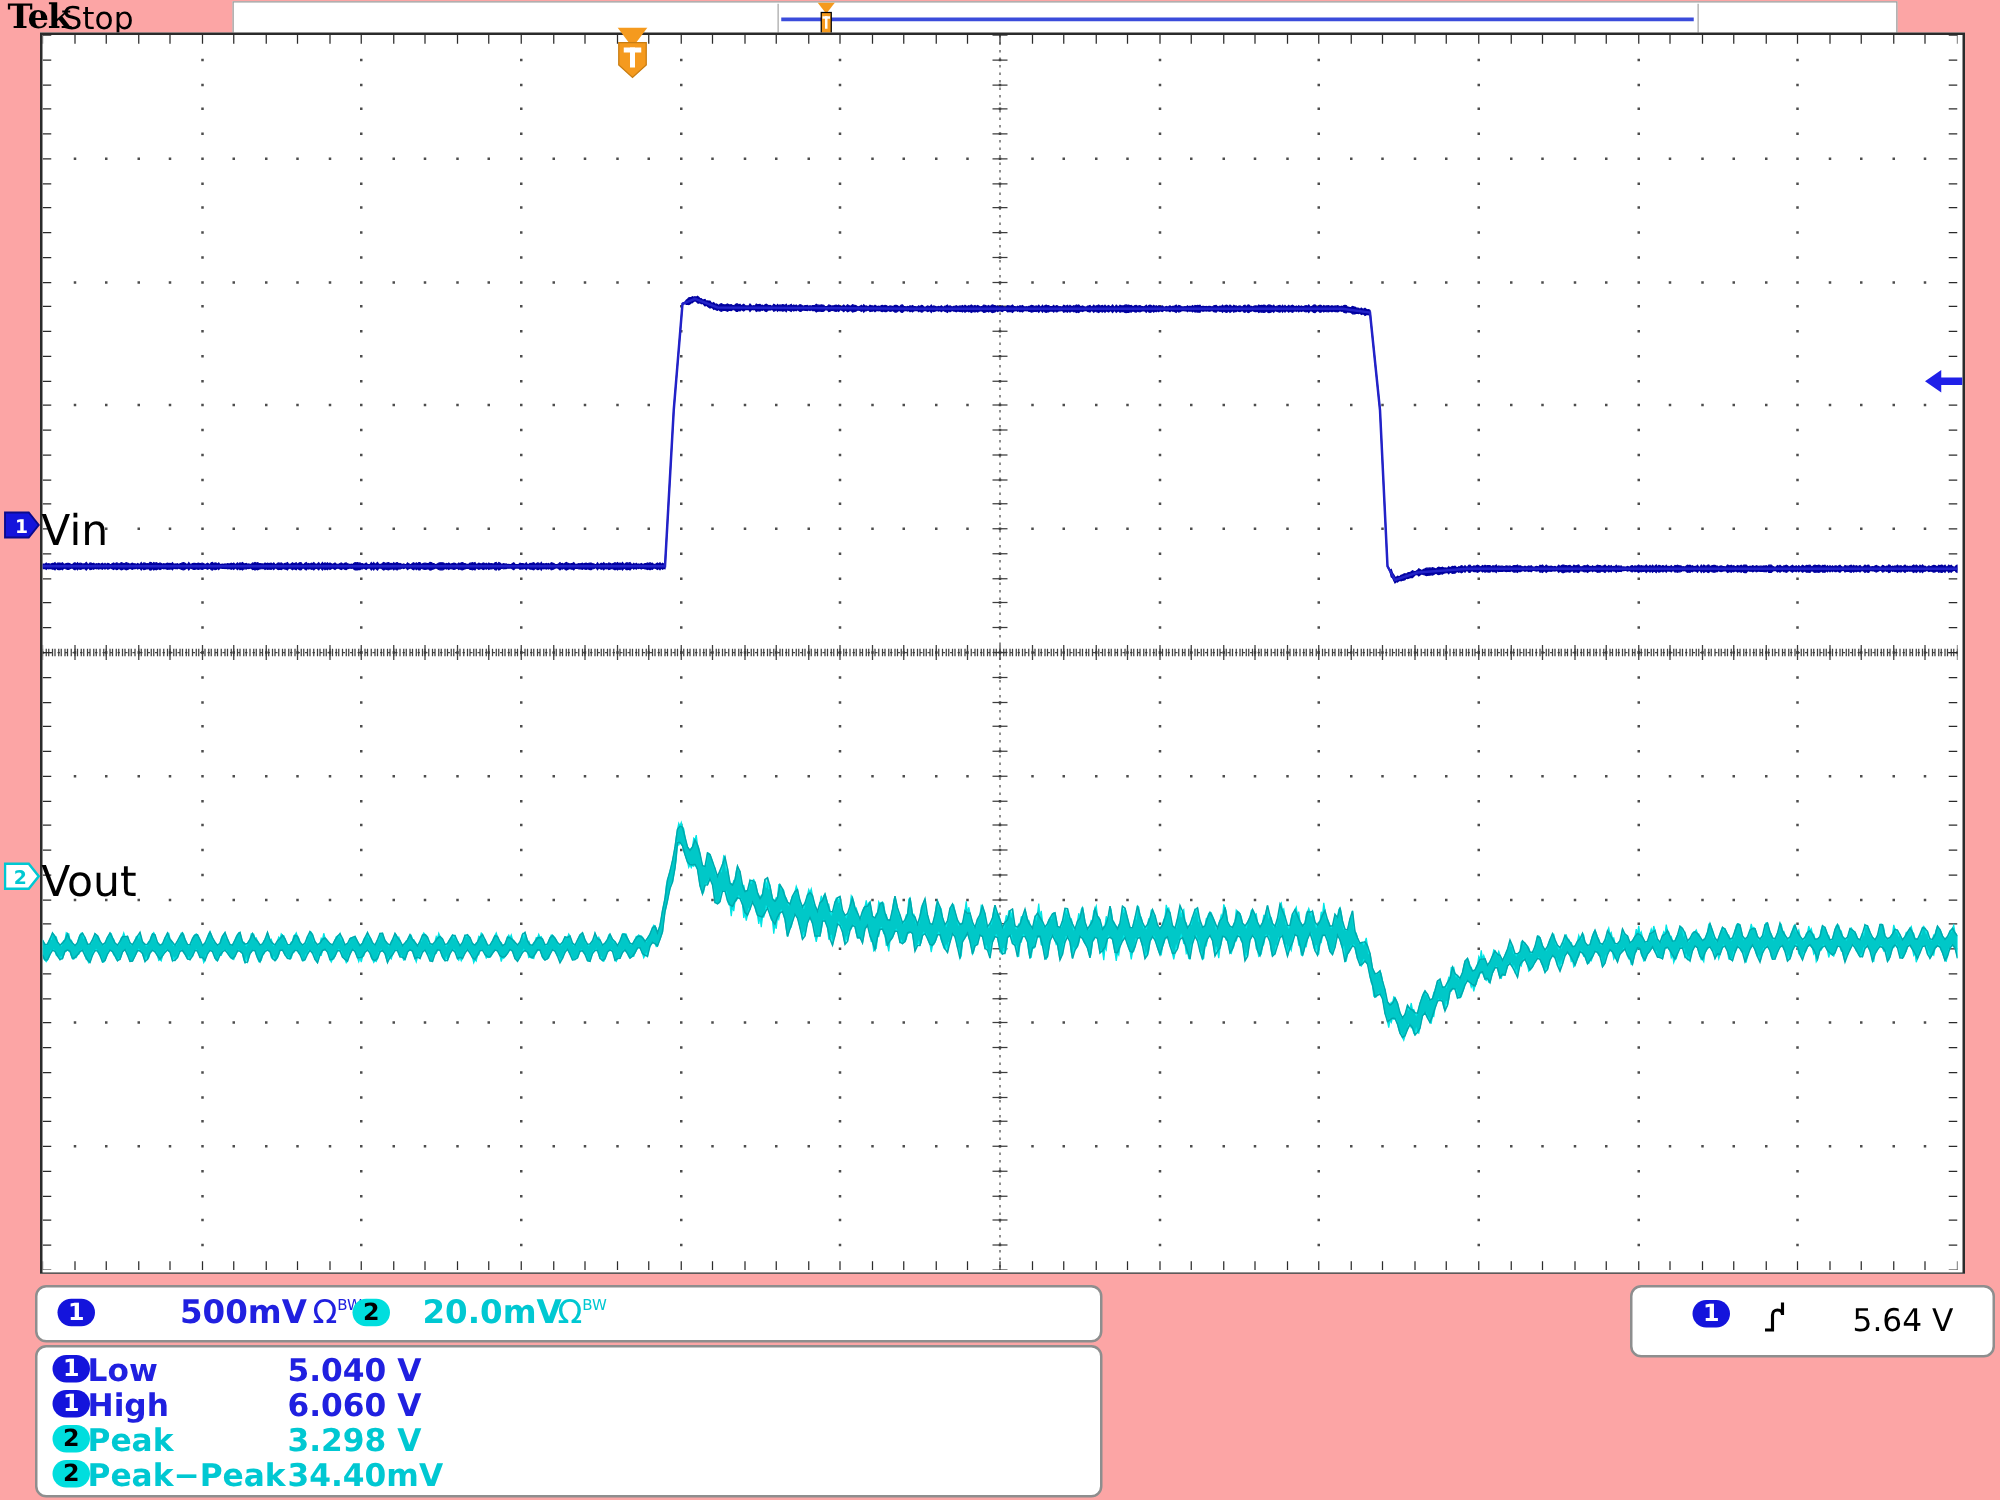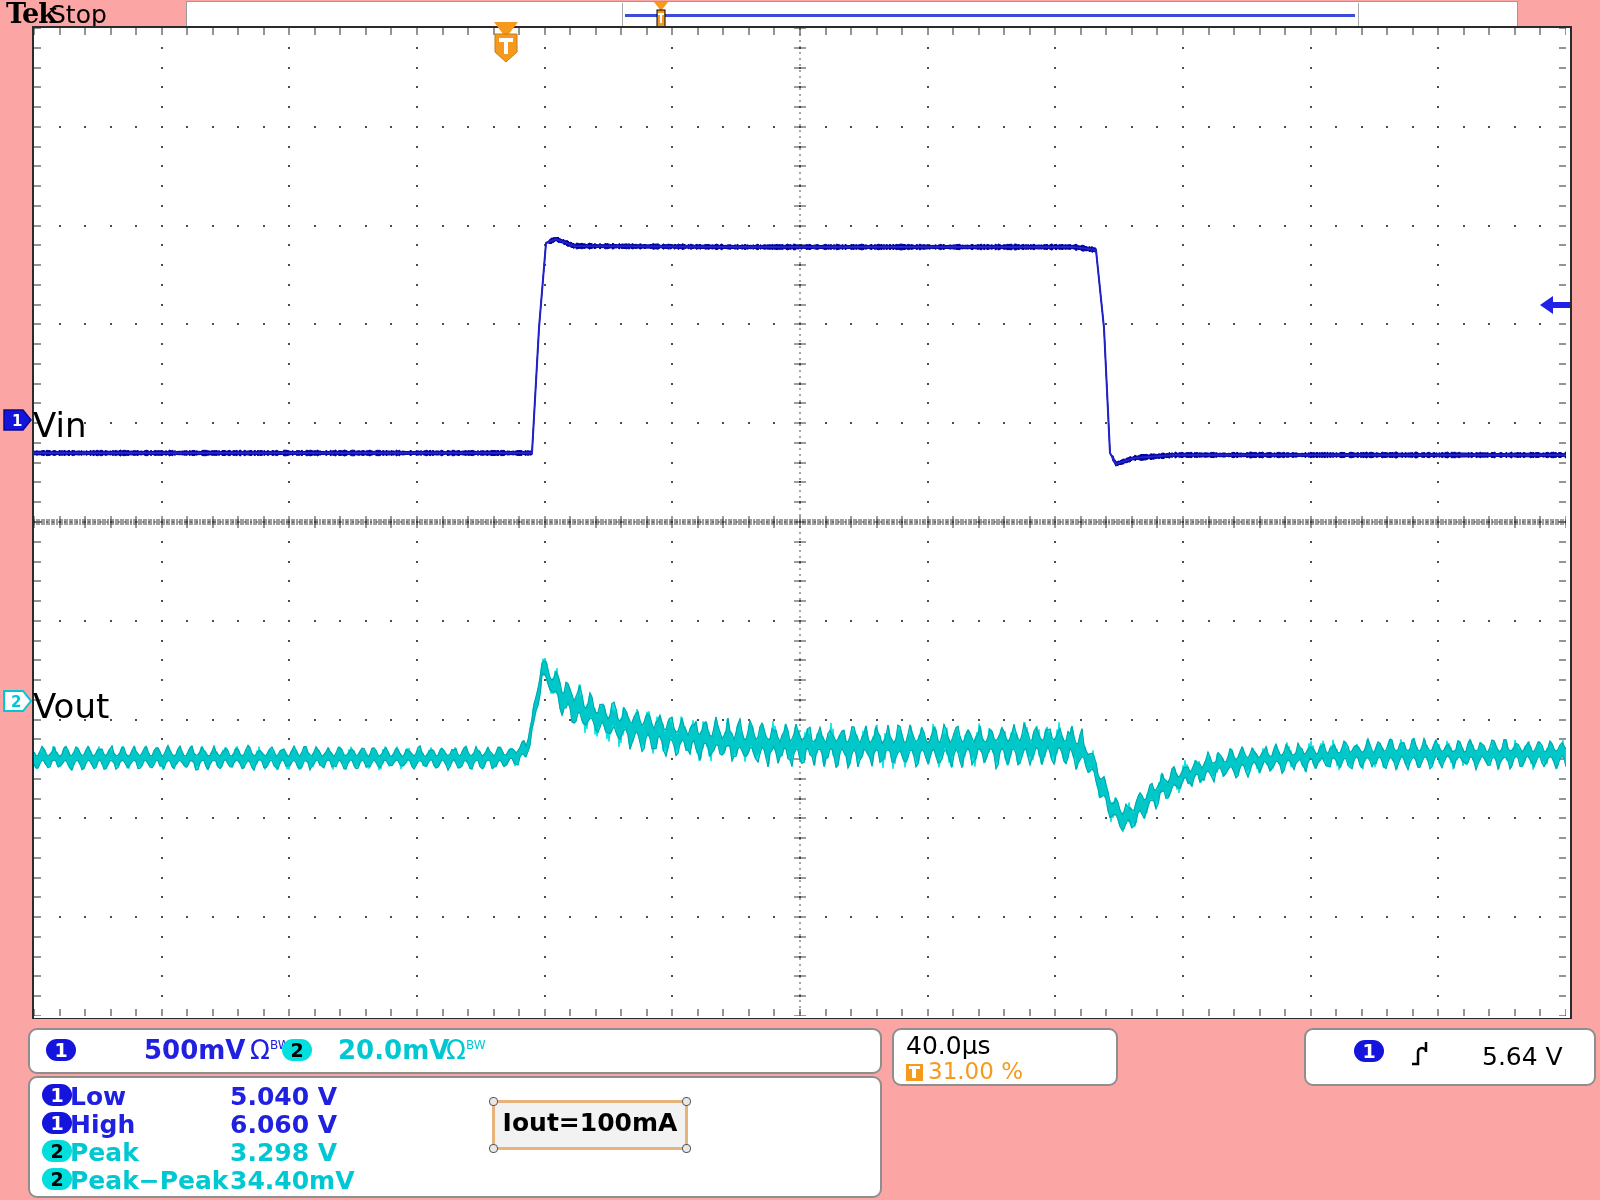--- a/index.html
+++ b/index.html
@@ -2075,34 +2075,21 @@
       <span class="meas-name">Peak</span>
       <span class="meas-val">3.298 V</span>
     </div>
     <div class="meas-row" id="m3" style="left: 0px; top: 88px; color: rgb(0, 200, 210);">
       <span class="pill pill2" id="m3p" style="position:absolute;left:12px;top:2px;">2</span>
       <span class="meas-name">Peak−Peak</span>
       <span class="meas-val">34.40mV</span>
     </div>
   </div>
 
-  <div class="iout-box">
-    <div class="iout-txt">Iout=100mA</div>
-    <div class="handle" style="left:-6px;top:-6px;"></div>
-    <div class="handle" style="right:-6px;top:-6px;"></div>
-    <div class="handle" style="left:-6px;bottom:-6px;"></div>
-    <div class="handle" style="right:-6px;bottom:-6px;"></div>
-  </div>
-
-  <div class="panel" style="left:892px;top:1028px;width:222px;height:54px;">
-    <div class="tb-main" style="position:absolute;left:12px;top:1px;">40.0µs</div>
-    <div class="tb-sub" style="position:absolute;left:12px;top:28px;">
-      <span class="tsq"></span><span>31.00 %</span>
-    </div>
-  </div>
+
 
 
   <div class="panel" style="left:1304px;top:1028px;width:288px;height:54px;">
     <div style="position:absolute;left:48px;top:10px;">
       <span class="pill pill1">1</span>
     </div>
     <div style="position:absolute;left:104px;top:8px;">
       <svg width="22" height="30" viewBox="0 0 22 30">
         <path d="M2,26 h6 v-12 a4,4 0 0 1 8,0 v-10" stroke="#000" stroke-width="2.5" fill="none"></path>
       </svg>

